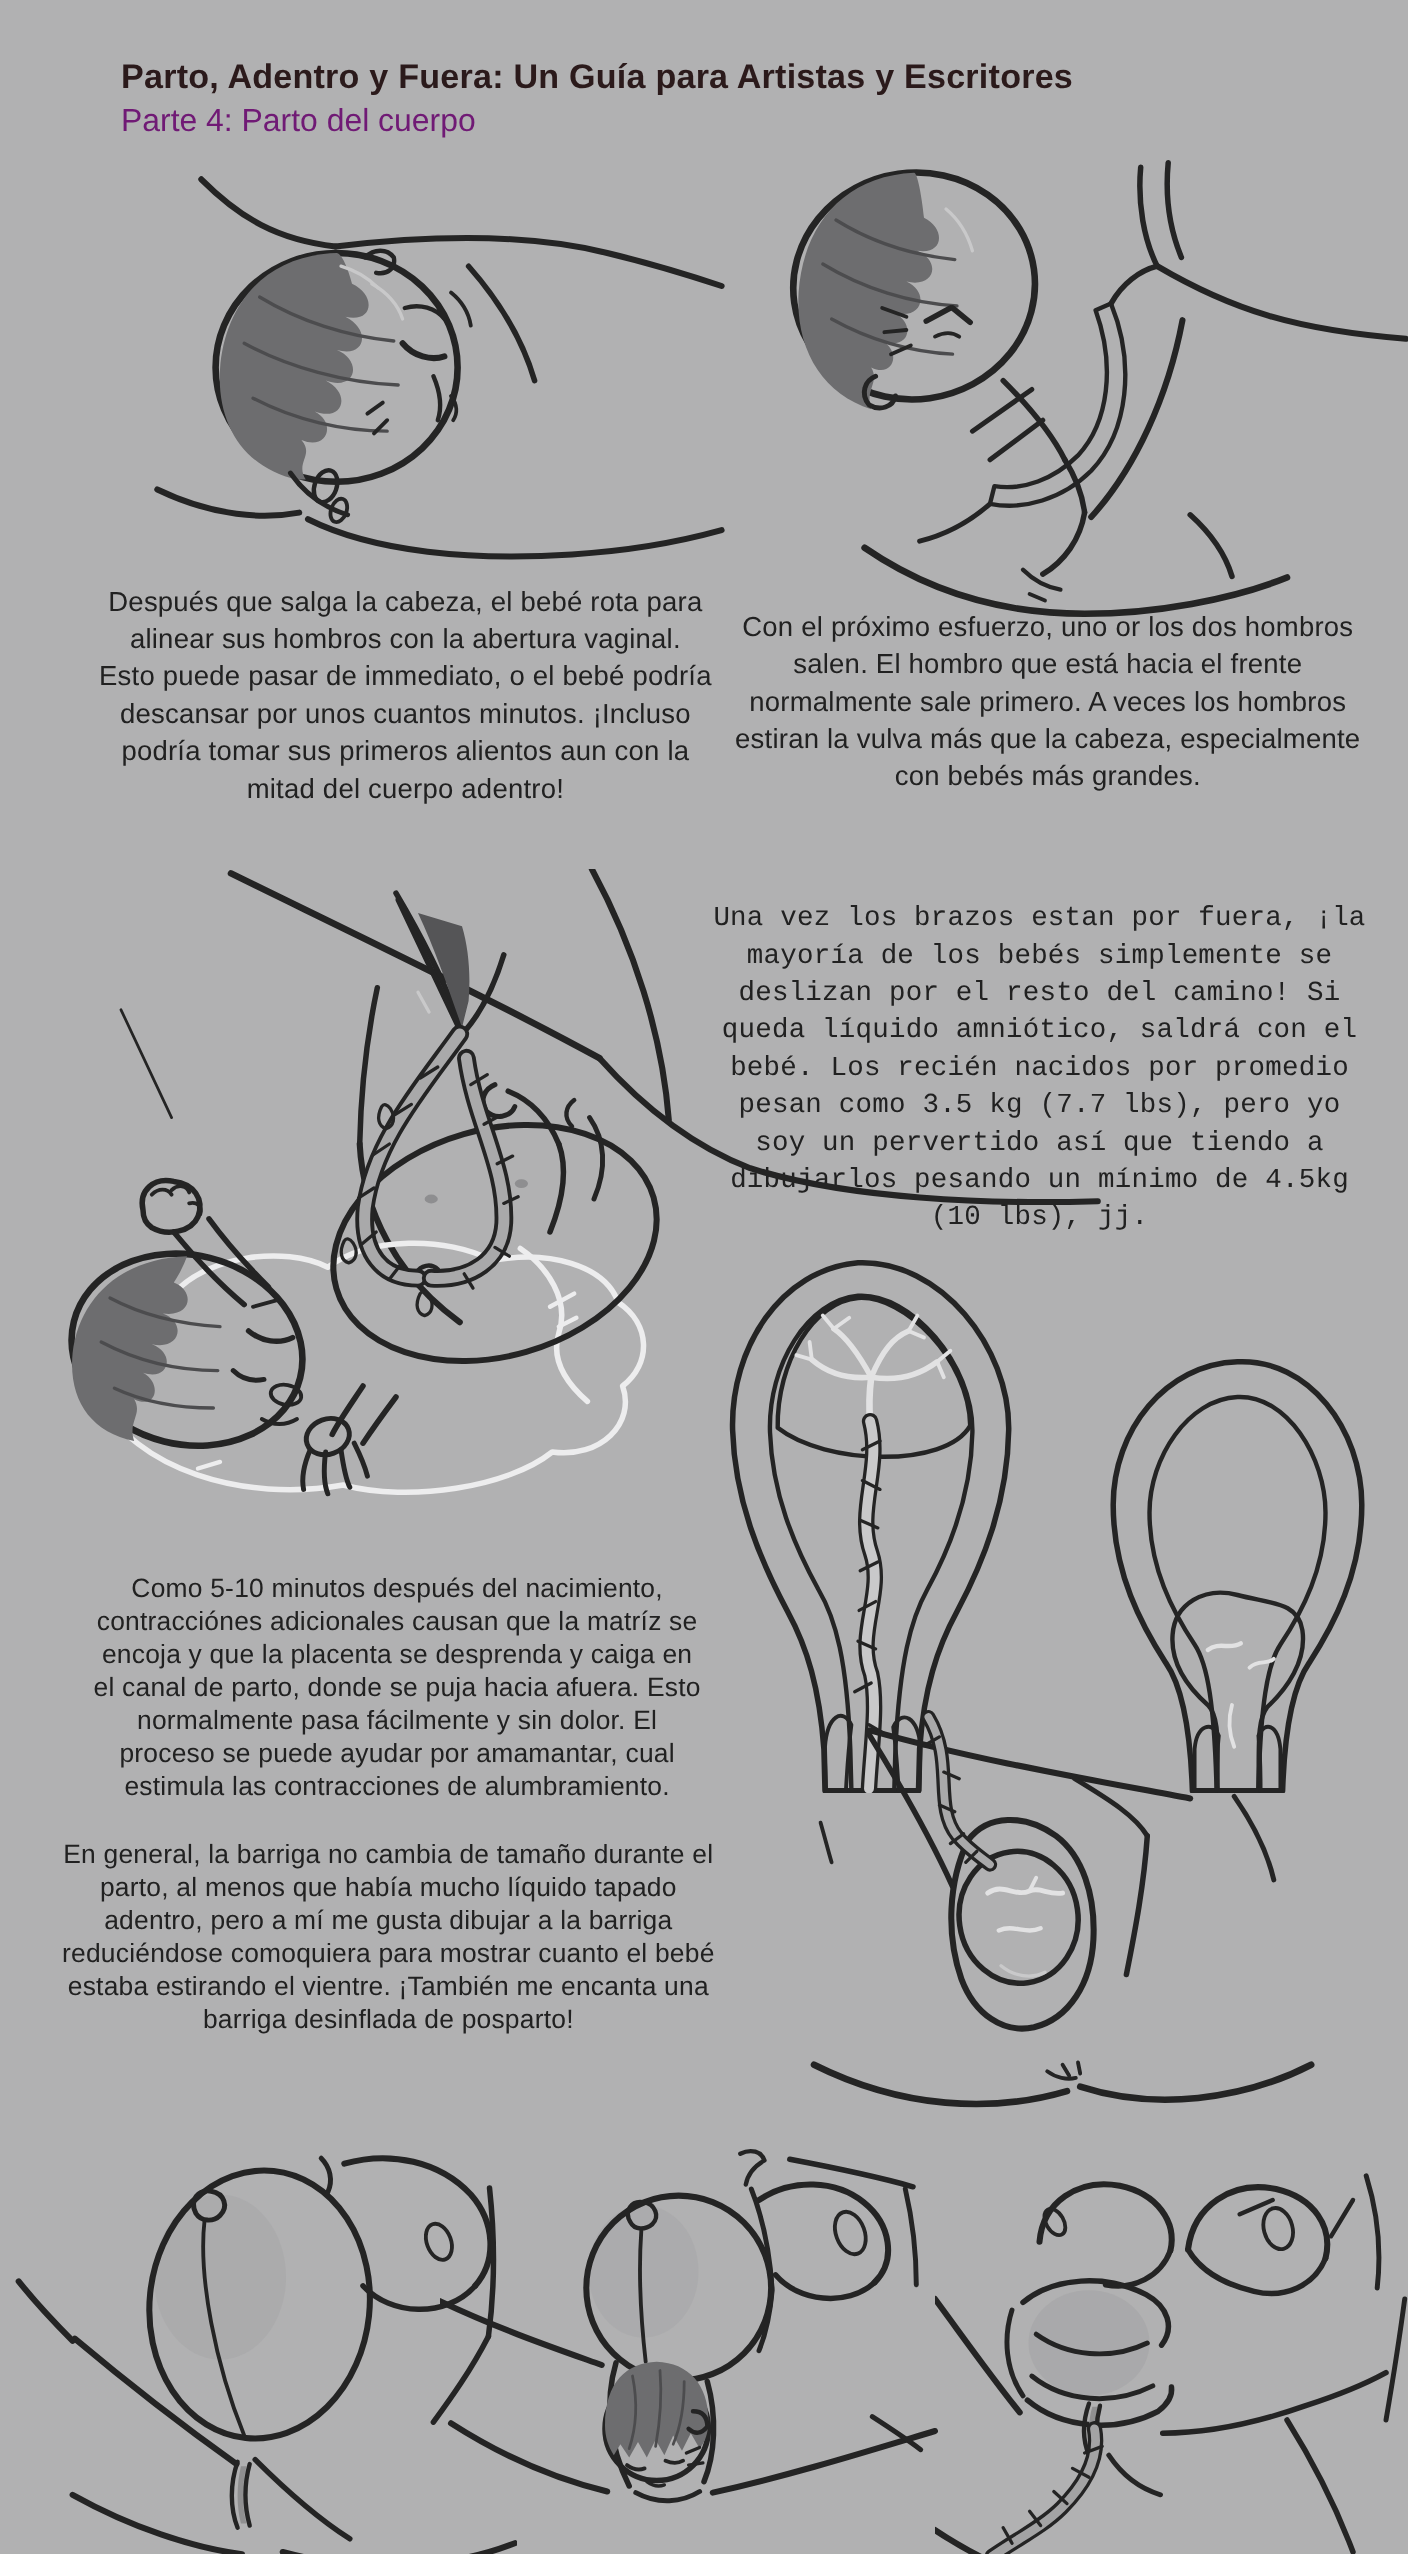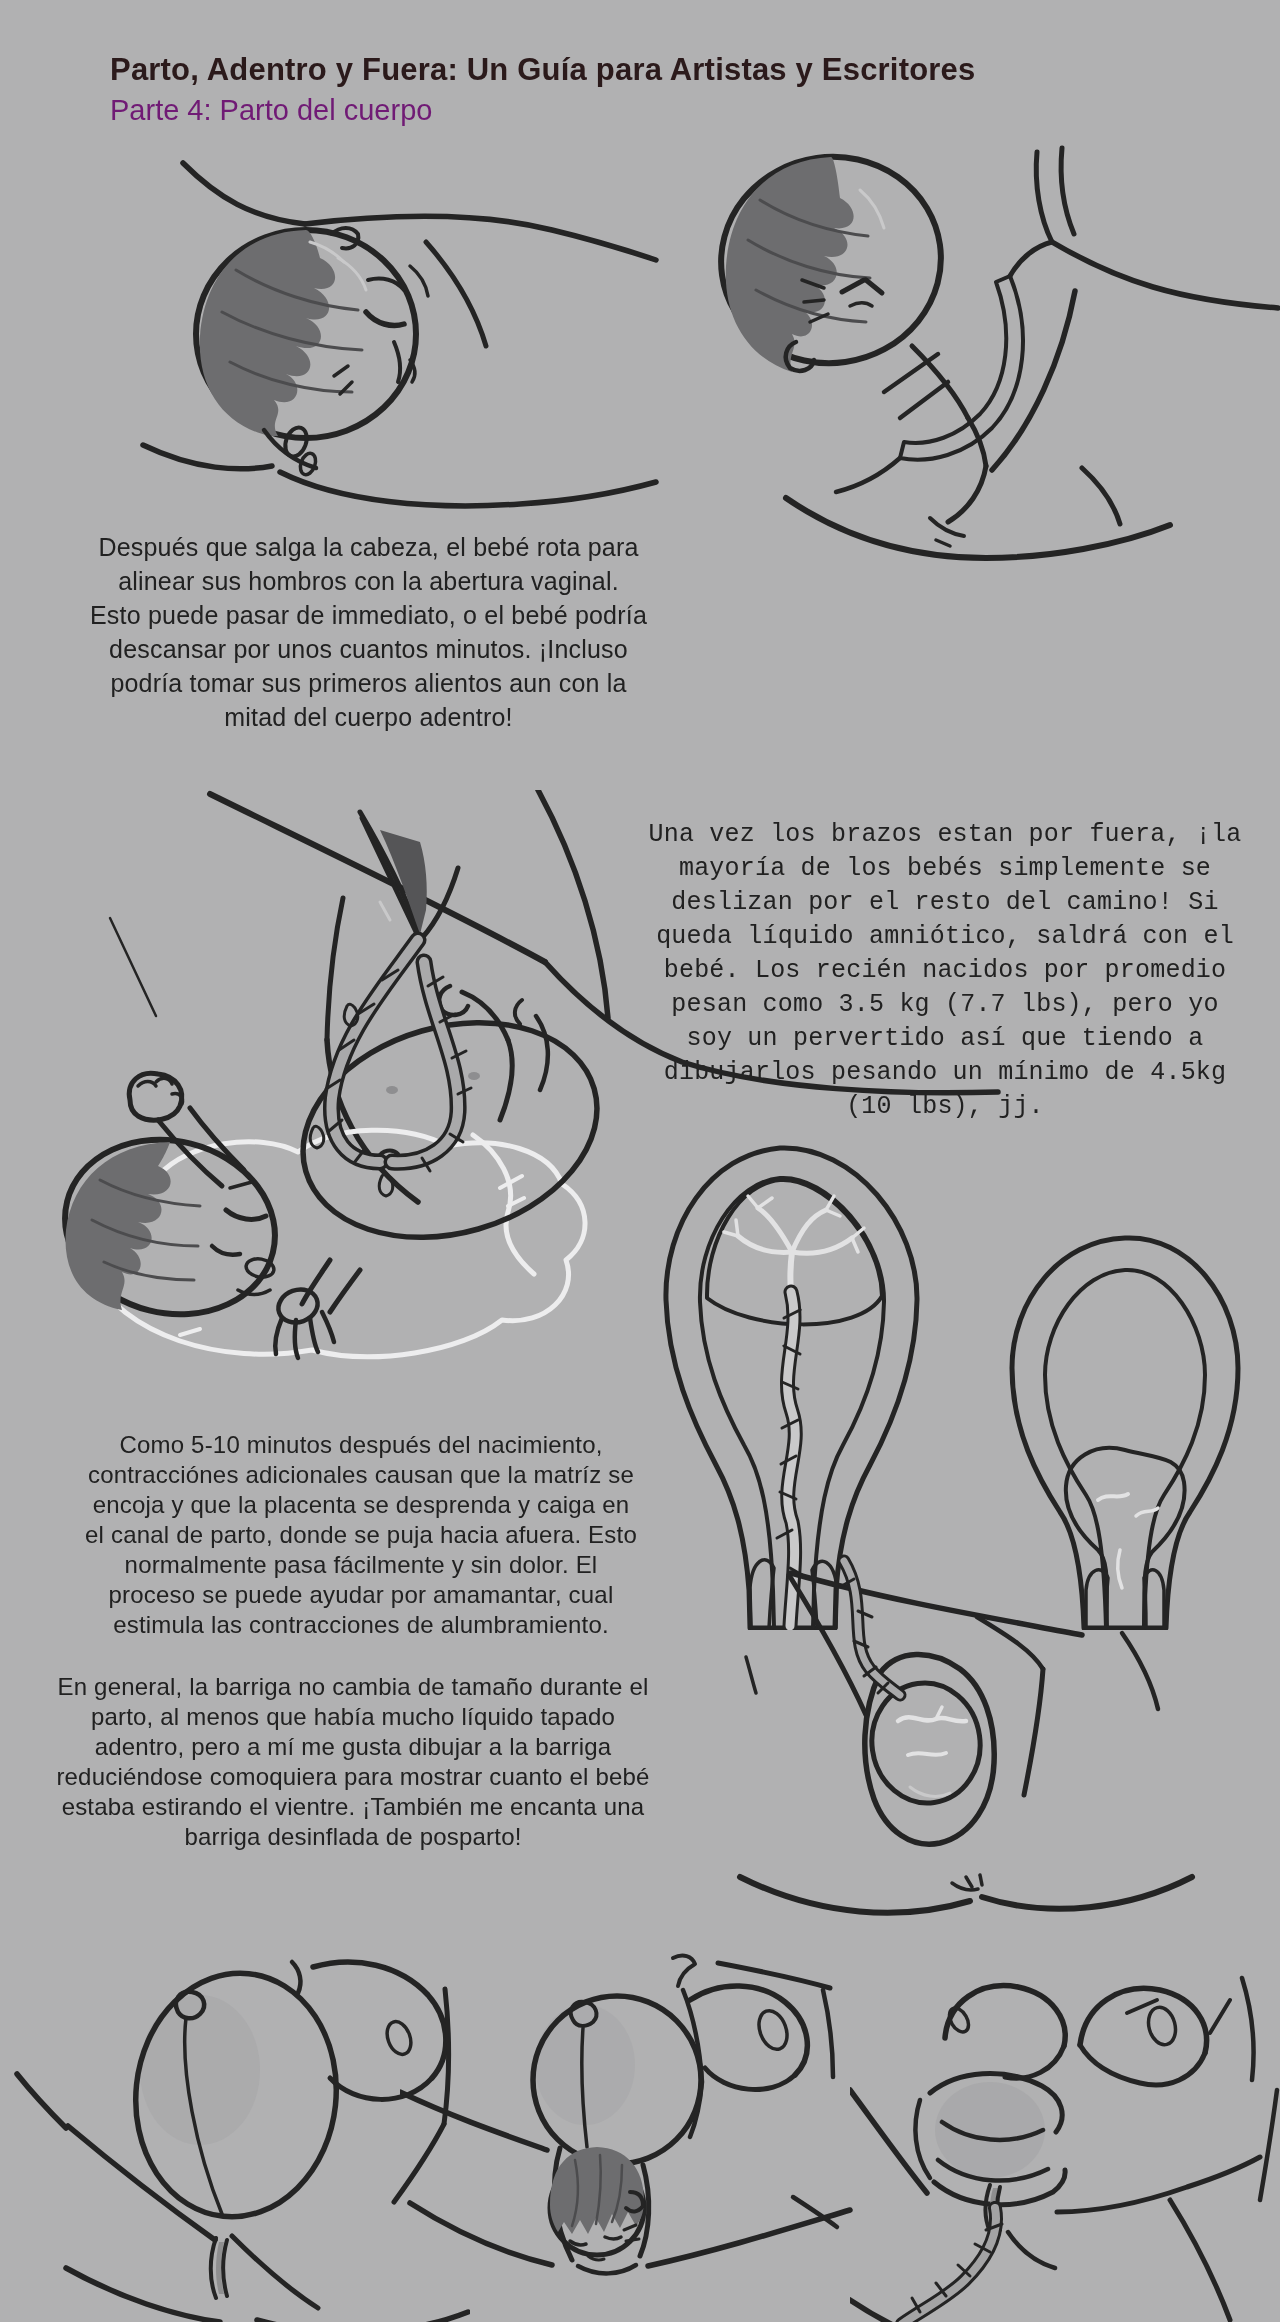--- a/index.html
+++ b/index.html
@@ -88,20 +88,21 @@
       <path class="s" stroke-width="4.5" d="M200,328 C182,344 160,356 136,362"></path>
       <path class="s" stroke-width="5.5" d="M375,161 C362,230 332,296 292,340"></path>
       <path class="s" stroke-width="6" d="M86,368 C150,412 220,428 286,428 C350,428 420,415 470,395"></path>
       <path class="s" stroke-width="5" d="M382,338 C402,356 414,374 420,394"></path>
       <path class="s" stroke-width="4" d="M230,388 C240,398 252,404 264,406"></path>
       <path class="s" stroke-width="3.5" d="M236,410 l14,6"></path>
     </svg>
   </figure>
 
   <div class="para" id="p1">Después que salga la cabeza, el bebé rota para alinear sus hombros con la abertura vaginal. Esto puede pasar de immediato, o el bebé podría descansar por unos cuantos minutos. ¡Incluso podría tomar sus primeros alientos aun con la mitad del cuerpo adentro!</div>
+  <div class="para" id="p2">Con el próximo esfuerzo, uno or los dos hombros salen. El hombro que está hacia el frente normalmente sale primero. A veces los hombros estiran la vulva más que la cabeza, especialmente con bebés más grandes.</div>
   <div class="para" id="p3">Una vez los brazos estan por fuera, ¡la mayoría de los bebés simplemente se deslizan por el resto del camino! Si queda líquido amniótico, saldrá con el bebé. Los recién nacidos por promedio pesan como 3.5 kg (7.7 lbs), pero yo soy un pervertido así que tiendo a dibujarlos pesando un mínimo de 4.5kg (10 lbs), jj.</div>
 
   <figure style="left:30px;top:790px" aria-label="newborn lying in amniotic fluid with umbilical cord">
     <svg width="990" height="635" viewBox="0 0 990 635">
       <path class="s" stroke-width="6" d="M180,4 C290,58 420,120 515,172"></path>
       <path class="s" stroke-width="5.5" d="M508,0 C546,70 572,150 578,228"></path>
       <path class="s" stroke-width="5" d="M330,22 C356,66 376,108 388,140"></path>
       <path class="s" stroke-width="5.5" d="M515,172 C556,218 600,252 652,272 C740,300 870,305 968,302"></path>
       <path class="s" stroke-width="5" d="M313,108 C303,155 298,205 297,250"></path>
       <path class="s" stroke-width="5.5" d="M297,250 C300,310 330,370 388,412"></path>

